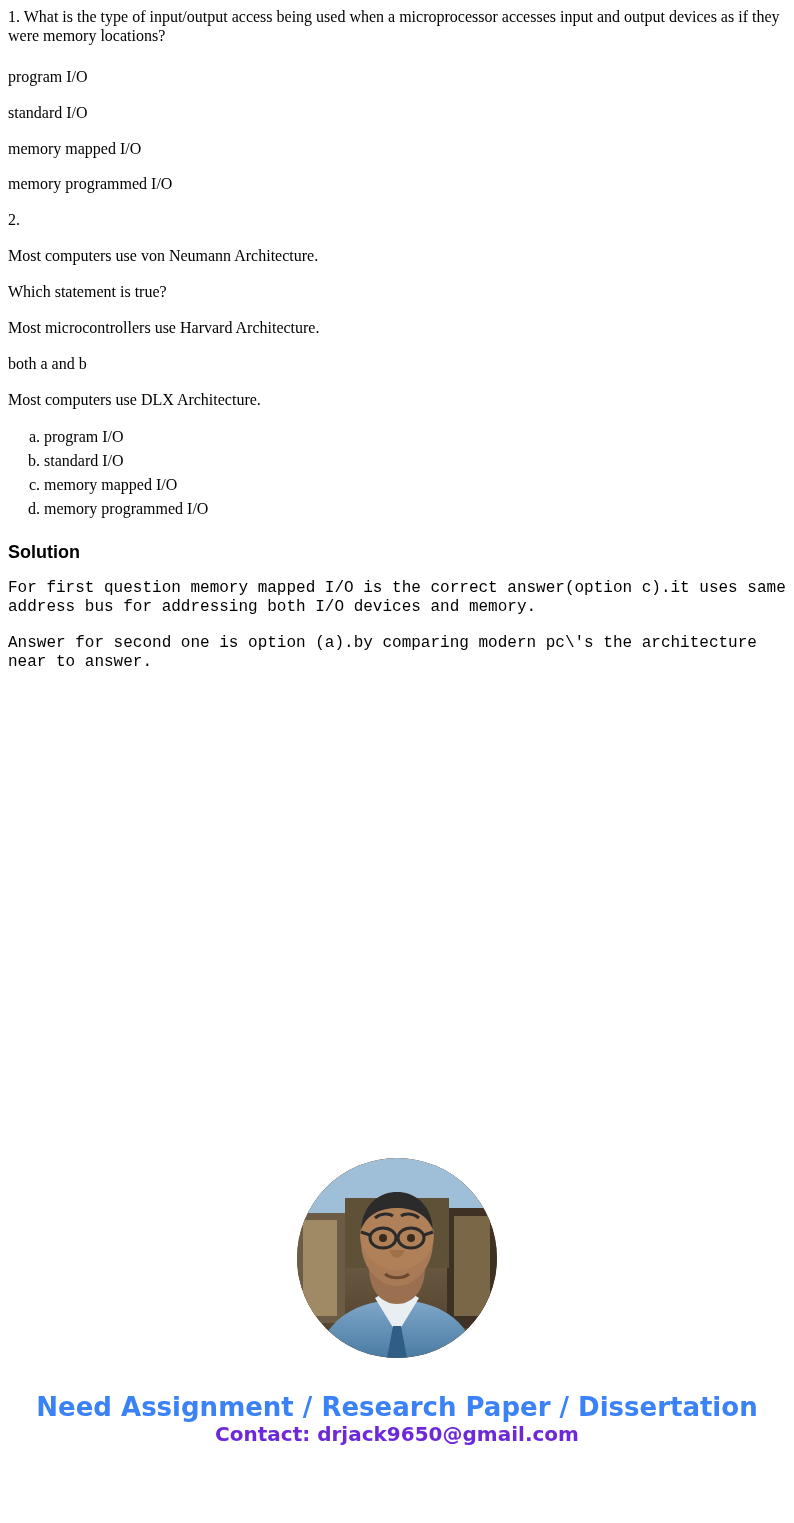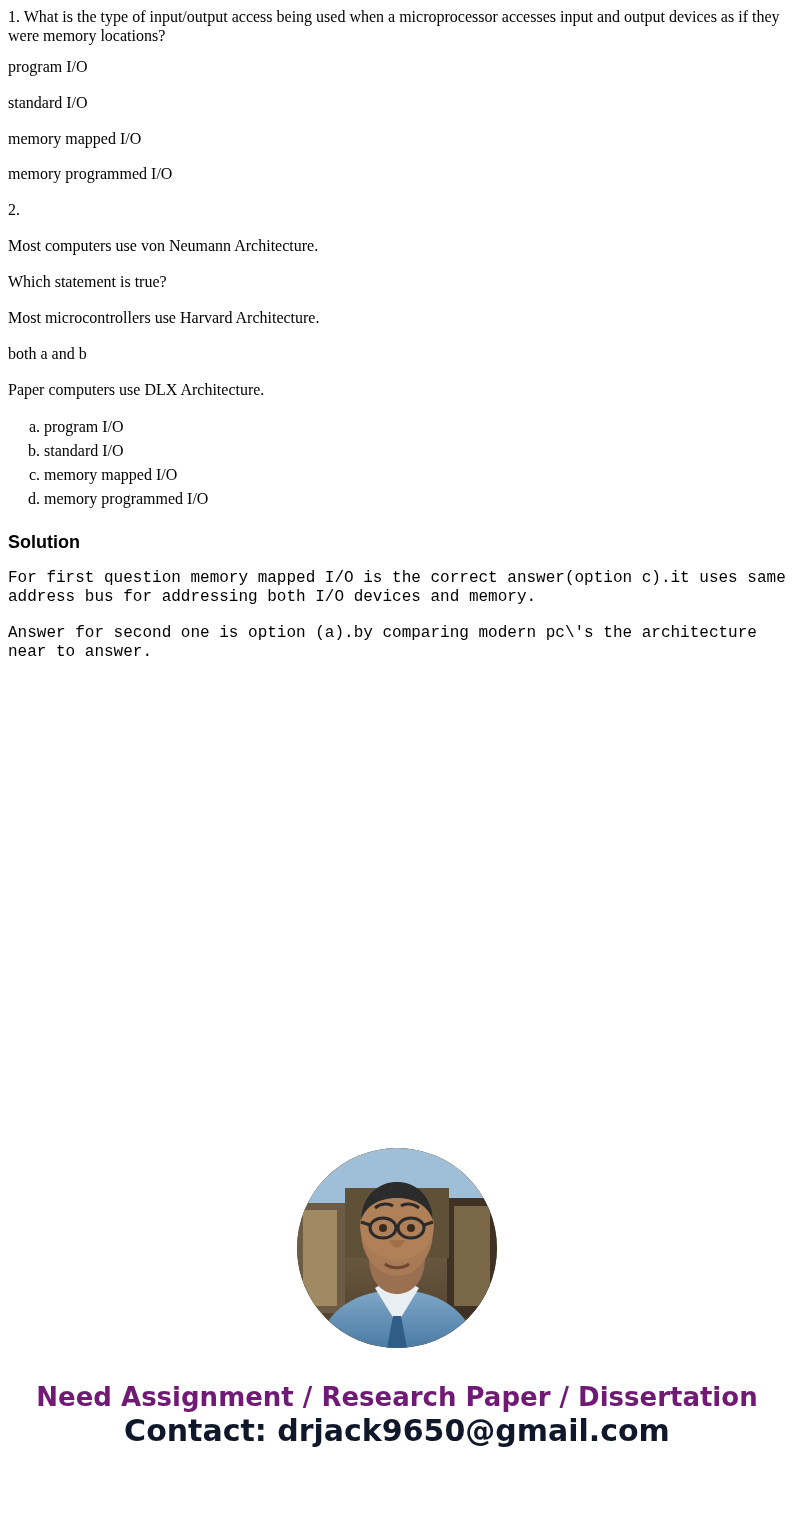--- a/index.html
+++ b/index.html
@@ -25,21 +25,21 @@
   p {
     margin: 0 0 0 0;
     padding: 0;
   }
   .para {
     margin-bottom: 17px;
     font-size: 16px;
     line-height: 1.18;
   }
   .q-intro {
-    margin-bottom: 12px;
+    margin-bottom: 22px;
   }
   ol.answer-list {
     margin: 0 0 0 0;
     padding-left: 36px;
     list-style-type: lower-alpha;
   }
   ol.answer-list li {
     margin-bottom: 5px;
     font-size: 16px;
     line-height: 1.2;
@@ -79,51 +79,51 @@
     background: #6b5a44;
   }
   .avatar svg {
     display: block;
   }
   .promo-text {
     font-family: "DejaVu Sans", sans-serif;
     font-weight: bold;
     font-size: 26px;
     line-height: 1.18;
-    color: #701a75;
+    color: #3b82f6;
     margin: 0 auto;
     max-width: 760px;
   }
   .promo-line2 {
     font-family: "DejaVu Sans", sans-serif;
     font-weight: bold;
-    font-size: 30px;
+    font-size: 20px;
     line-height: 1.18;
-    color: #0f172a;
+    color: #6d28d9;
     margin: 0 auto 0 auto;
   }
 </style>
 </head>
 <body>
 
 <div class="page">
 
   <p class="para q-intro">1. What is the type of input/output access being used when a microprocessor accesses input and output devices as if they were memory locations?</p>
 
   <p class="para">program I/O</p>
   <p class="para">standard I/O</p>
   <p class="para">memory mapped I/O</p>
   <p class="para">memory programmed I/O</p>
 
   <p class="para">2.</p>
   <p class="para">Most computers use von Neumann Architecture.</p>
   <p class="para">Which statement is true?</p>
   <p class="para">Most microcontrollers use Harvard Architecture.</p>
   <p class="para">both a and b</p>
-  <p class="para">Paper computers use DLX Architecture.</p>
+  <p class="para">Most computers use DLX Architecture.</p>
 
   <ol class="answer-list">
     <li>program I/O</li>
     <li>standard I/O</li>
     <li>memory mapped I/O</li>
     <li>memory programmed I/O</li>
   </ol>
 
   <h3 class="solution-heading">Solution</h3>
 

